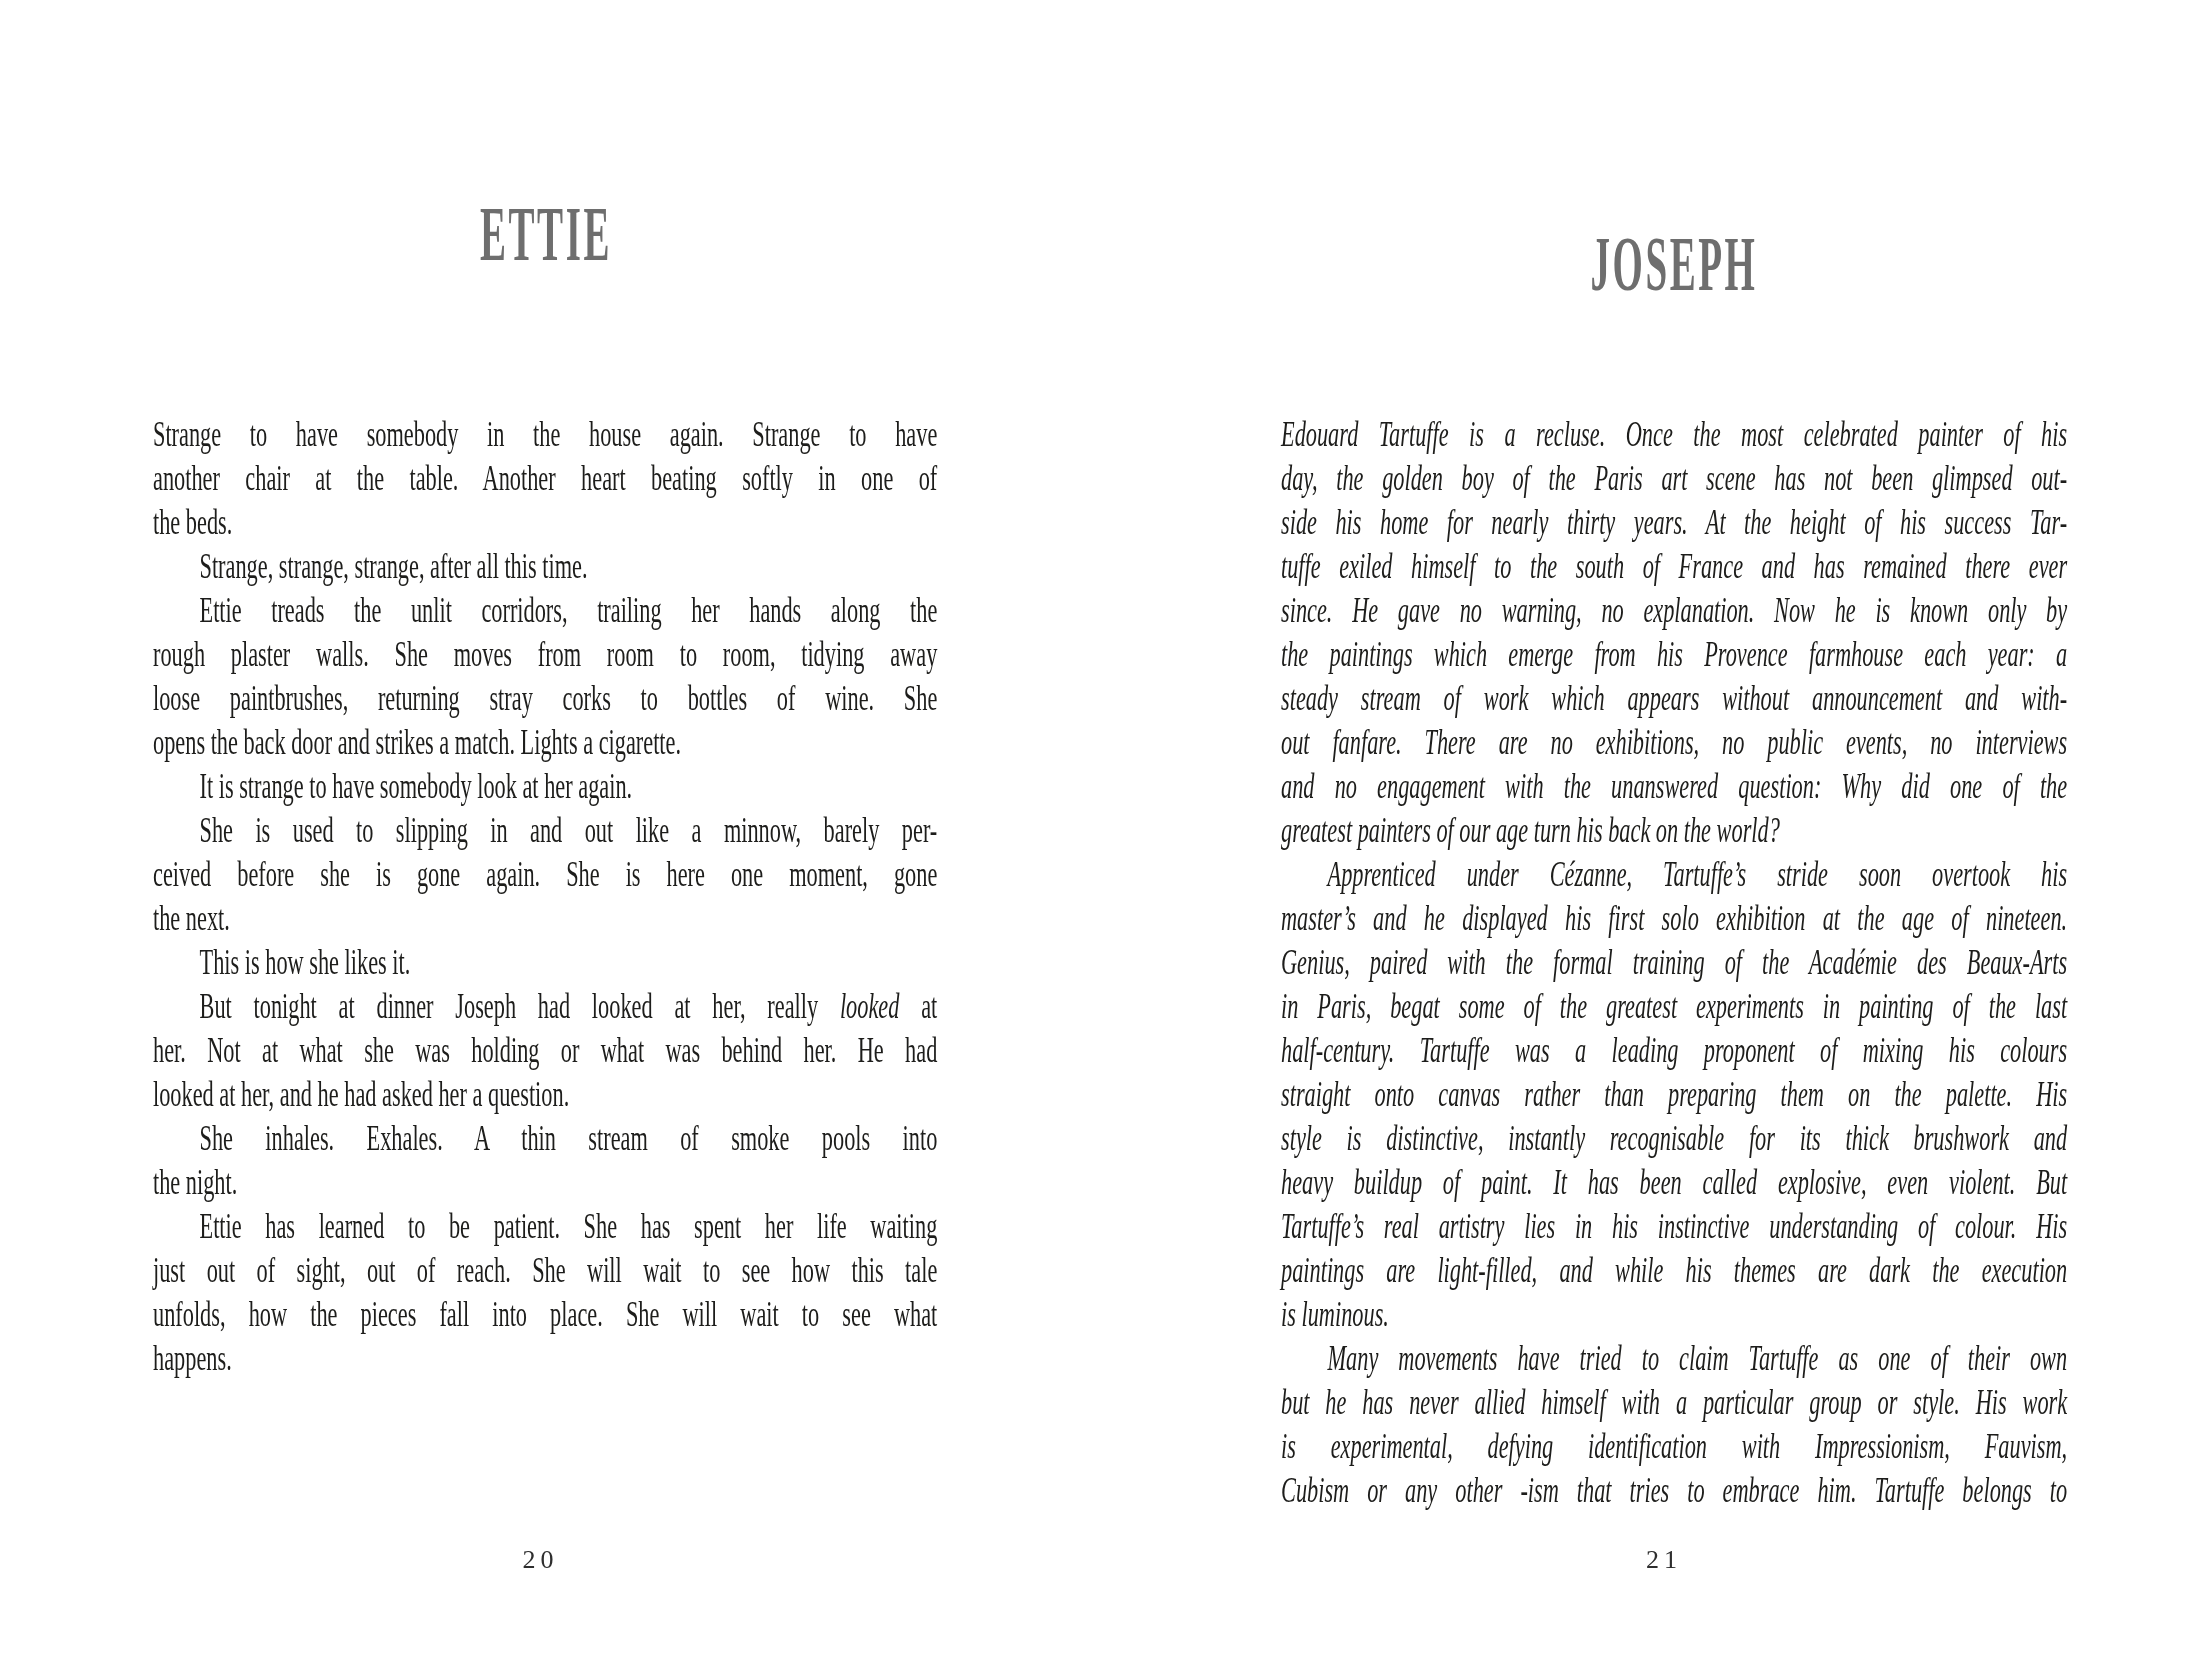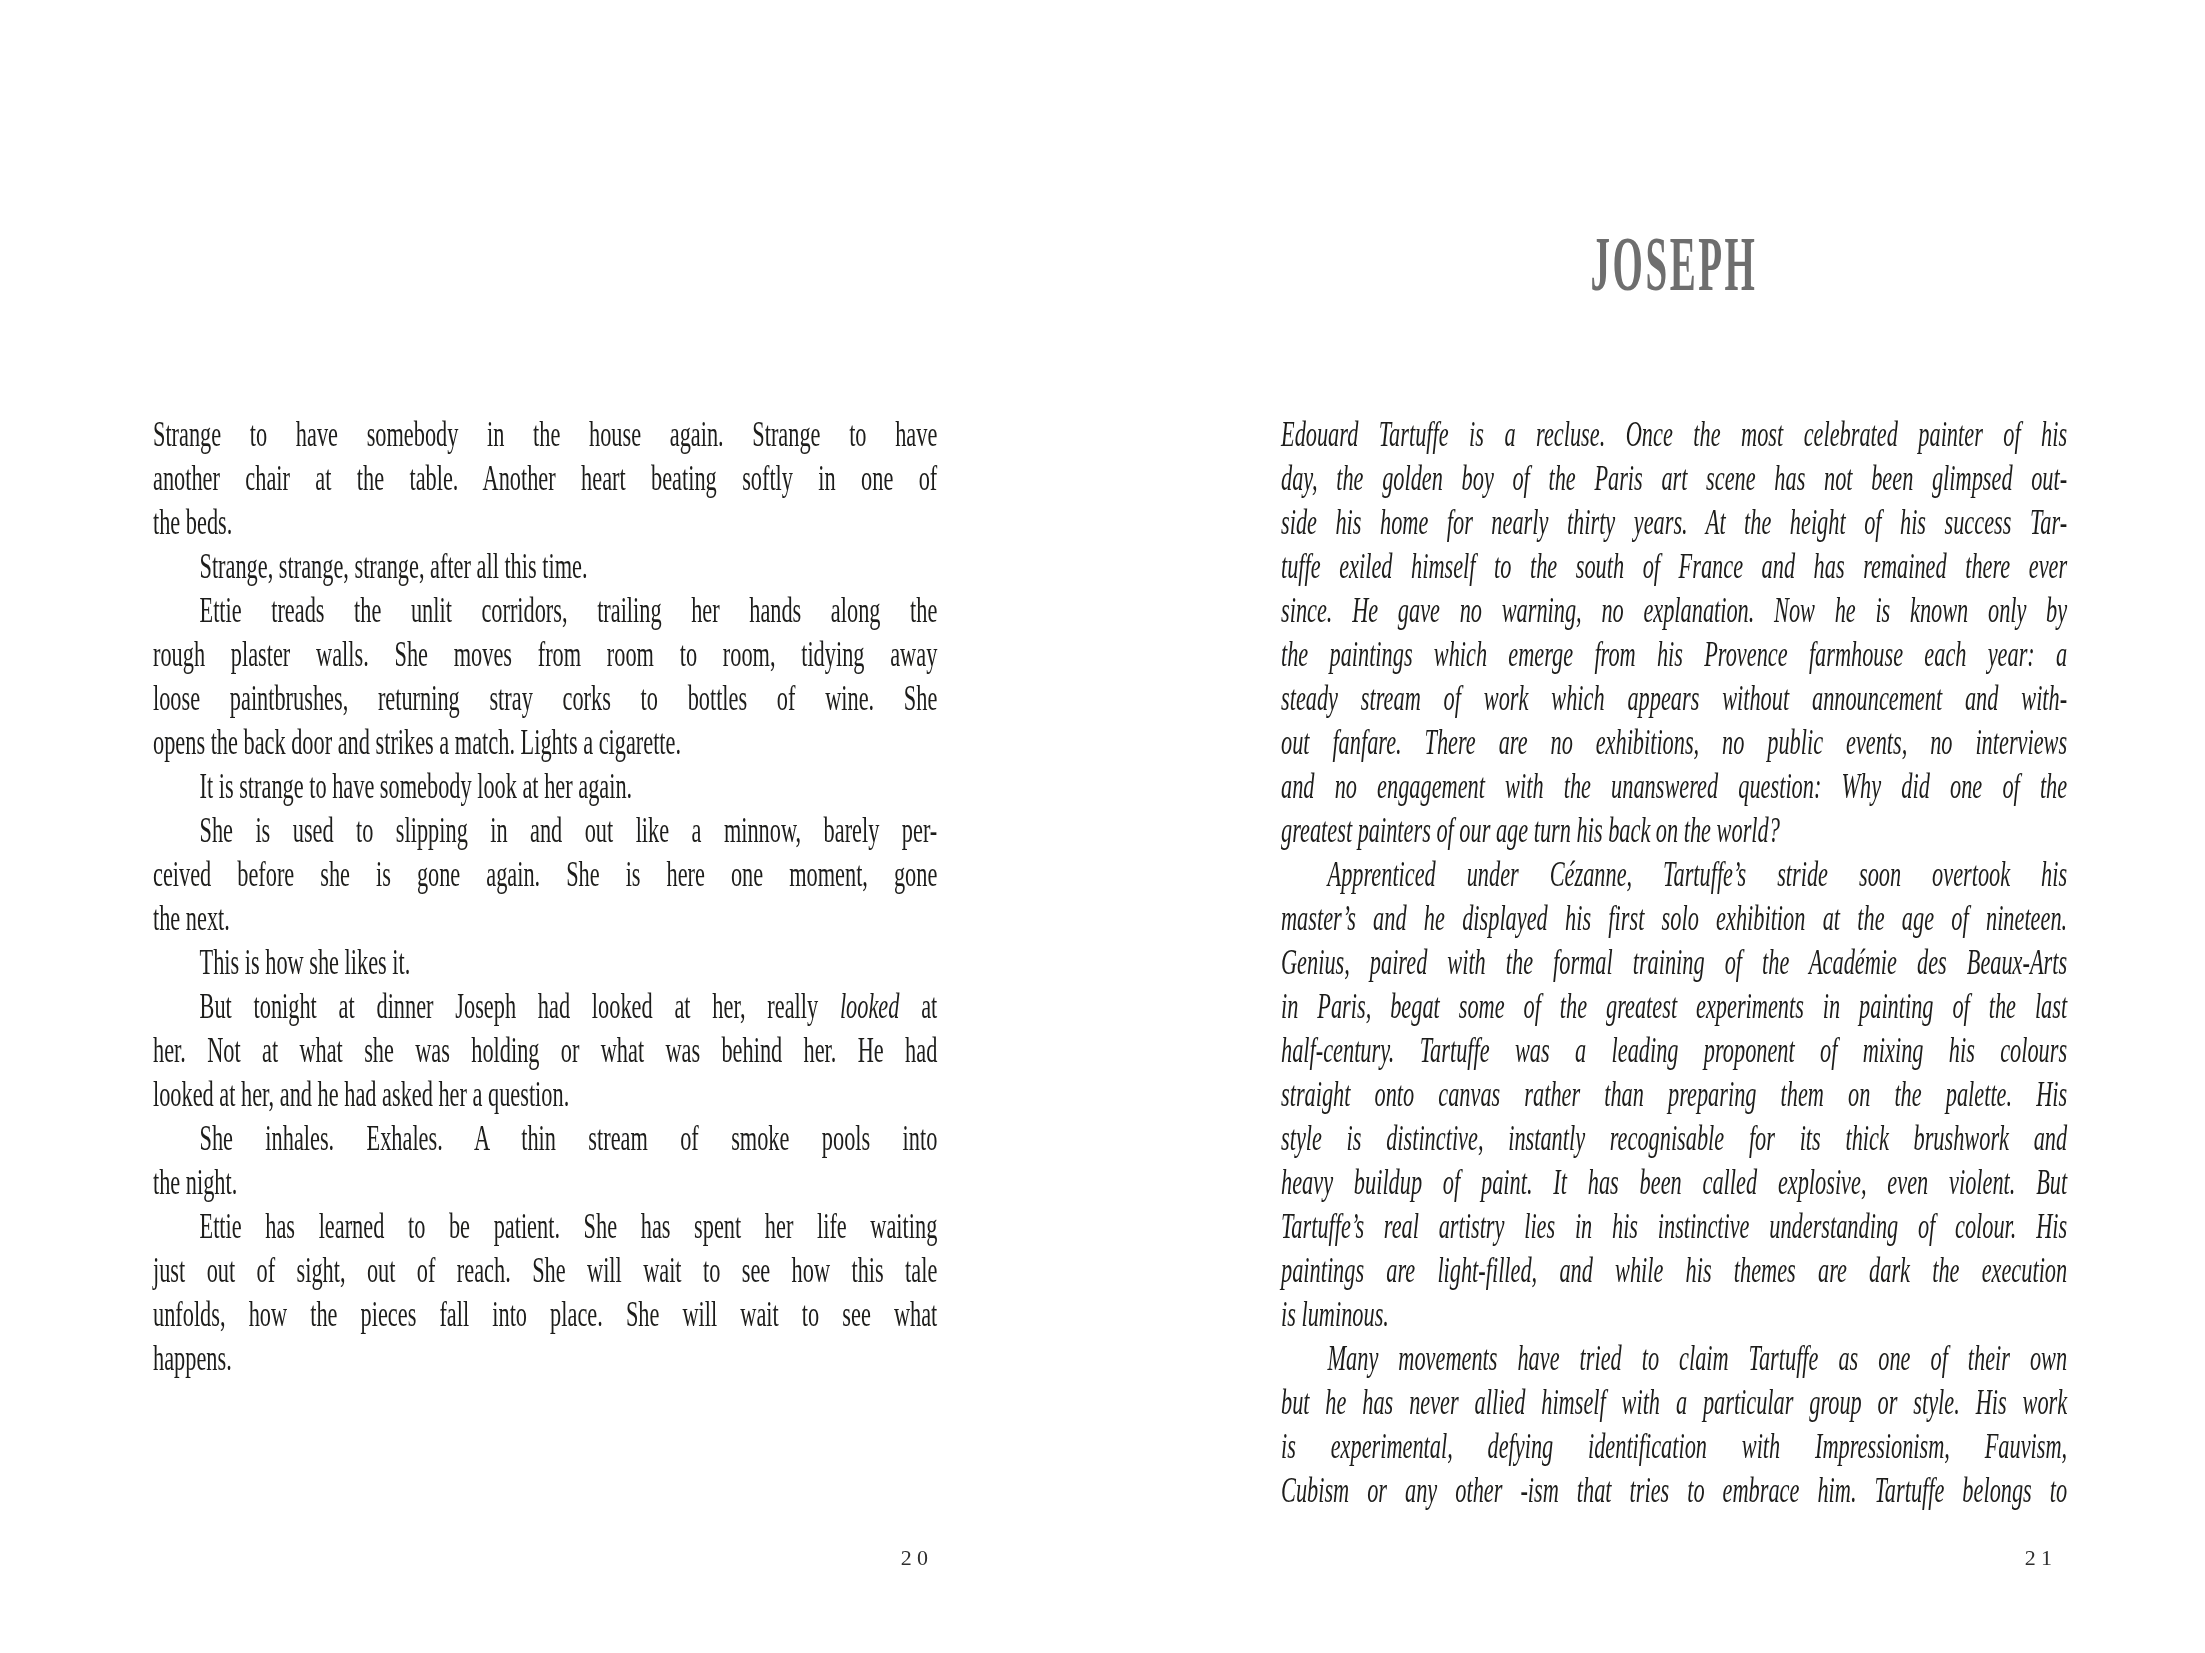--- a/index.html
+++ b/index.html
@@ -50,34 +50,37 @@
   .page-right .body-text { left: 178px; width: 1268px; font-style: italic; }
 
   .line { text-align: justify; text-align-last: justify; }
   .line.end { text-align-last: left; }
   .line.indent { padding-left: 75px; }
   .line em { font-style: italic; }
 
   .folio {
     position: absolute;
     top: 1545px;
-    text-align: right;
-    font-size: 22px;
+    text-align: center;
+    font-size: 26px;
     letter-spacing: 5.1px;
     color: #2e2e2e;
   }
   .page-left  .folio { left: 148px; width: 785px; }
   .page-right .folio { left: 168px; width: 786px; }
 </style>
 </head>
 <body>
 
 <div class="spread">
 
   <section class="page page-left">
+    <div class="heading-row">
+      <h1 class="chapter-heading">ETTIE</h1>
+    </div>
     <div class="body-text">
         <div class="line">Strange to have somebody in the house again. Strange to have</div>
         <div class="line">another chair at the table. Another heart beating softly in one of</div>
         <div class="line end">the beds.</div>
         <div class="line indent end">Strange, strange, strange, after all this time.</div>
         <div class="line indent">Ettie treads the unlit corridors, trailing her hands along the</div>
         <div class="line">rough plaster walls. She moves from room to room, tidying away</div>
         <div class="line">loose paintbrushes, returning stray corks to bottles of wine. She</div>
         <div class="line end">opens the back door and strikes a match. Lights a cigarette.</div>
         <div class="line indent end">It is strange to have somebody look at her again.</div>

